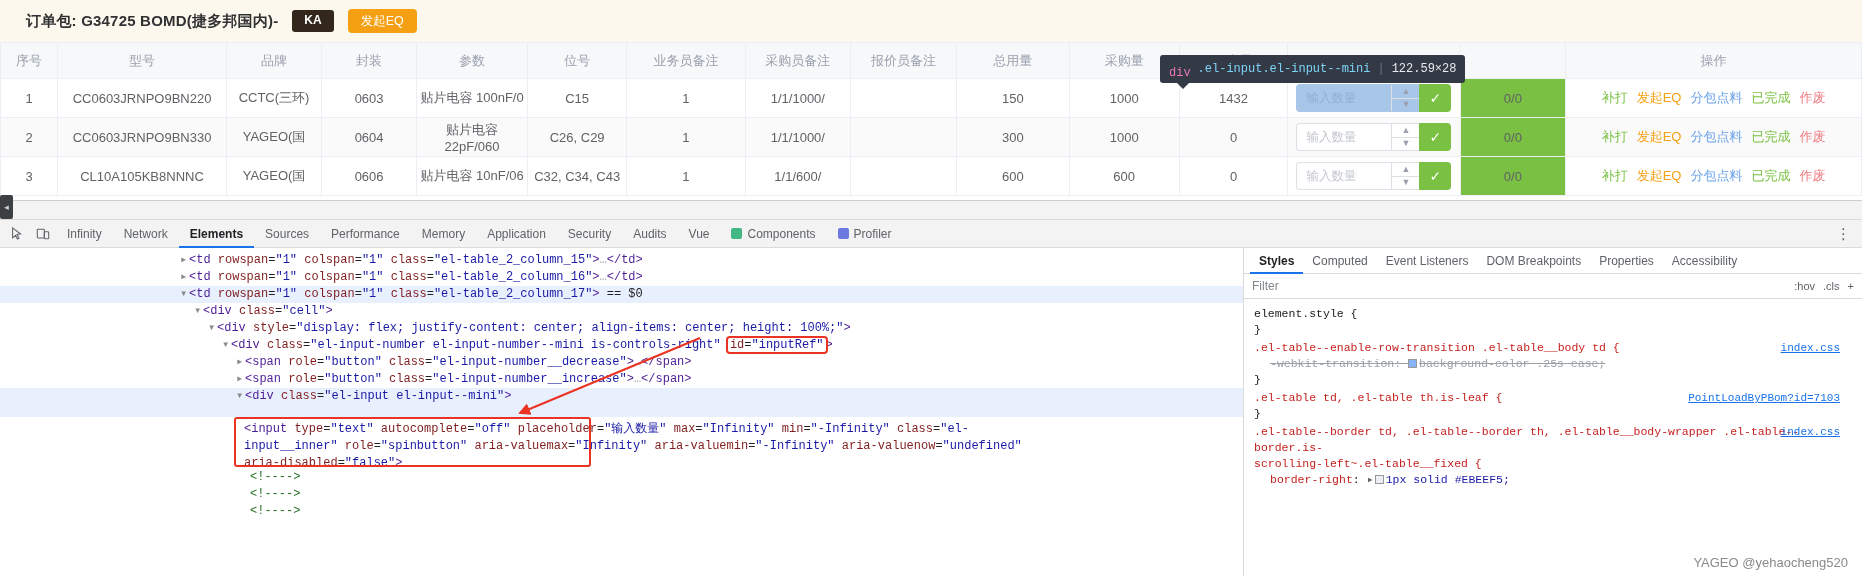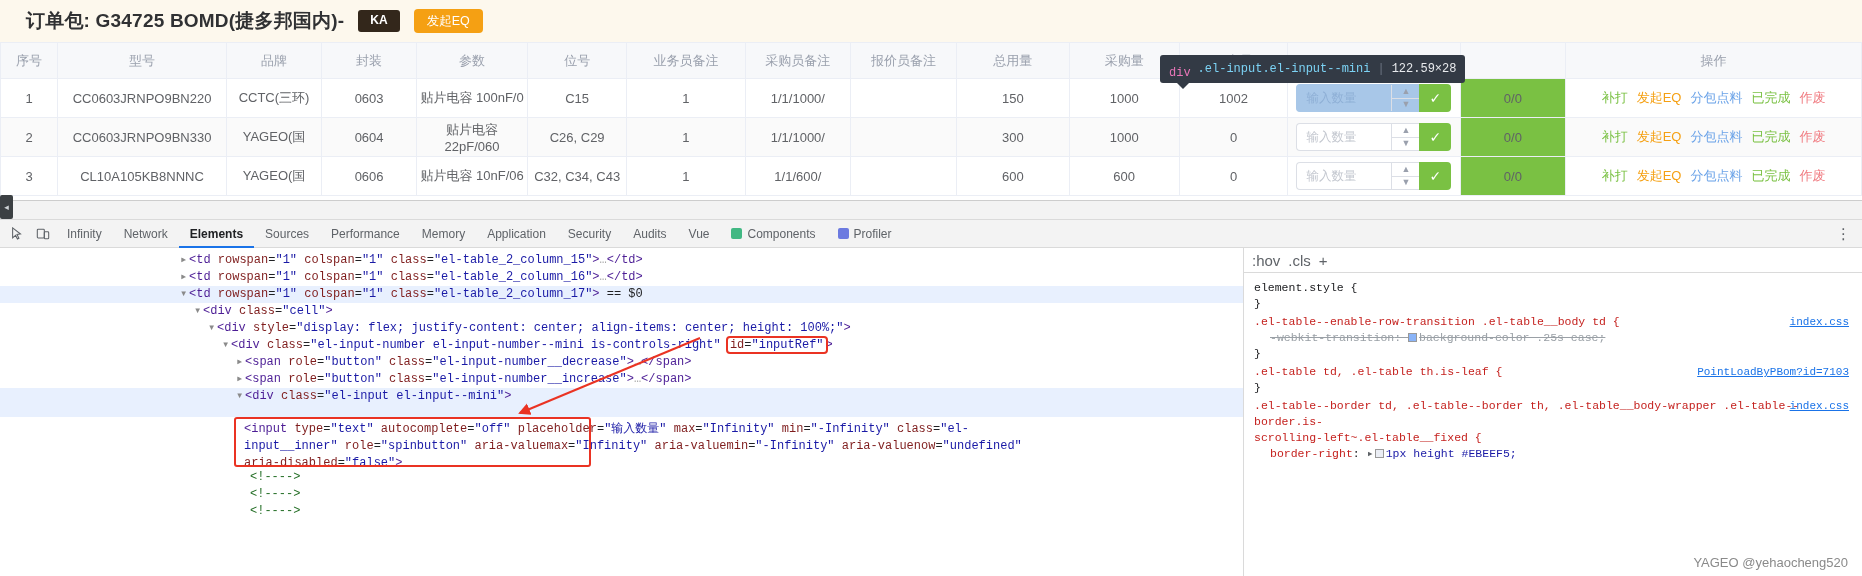--- a/index.html
+++ b/index.html
@@ -9,21 +9,21 @@
     font-family:"Liberation Sans","DejaVu Sans",sans-serif;
     background:#fff; overflow:hidden; position:relative;
   }
 
   
   .app { height:200px; background:#fff; position:relative; }
   .app-header {
     height:42px; background:#fdf8ed;
     display:flex; align-items:center; padding-left:26px; gap:14px;
   }
-  .app-title { font-size:19px; font-weight:bold; color:#303133; letter-spacing:.2px; }
+  .app-title { font-size:15px; font-weight:bold; color:#303133; letter-spacing:.2px; }
   .tag-ka {
     background:#33271b; color:#fff; font-size:12px; font-weight:bold;
     padding:4px 12px; border-radius:3px; line-height:1.1;
   }
   .btn-eq {
     background:#f5a013; color:#fff; font-size:12.5px;
     padding:5px 13px; border-radius:4px; line-height:1.15; border:none; cursor:pointer;
   }
 
   
@@ -148,32 +148,32 @@
     height:26px; border-bottom:1px solid #dadada; display:flex; align-items:center;
     padding-left:6px; gap:0; background:#fff;
   }
   .sp-tab { padding:0 9px; height:26px; line-height:26px; font-size:12px; color:#5f6368; cursor:pointer; white-space:nowrap;}
   .sp-tab.active { color:#202124; font-weight:bold; box-shadow: inset 0 -2px 0 #1a73e8; }
   .sp-filter {
     height:25px; border-bottom:1px solid #dadada; display:flex; align-items:center;
     padding:0 8px; gap:8px; font-size:12px; color:#80868b;
   }
   .sp-filter .fbox { flex:1; }
-  .sp-filter .chip { color:#5f6368; font-size:15px; white-space:nowrap;}
+  .sp-filter .chip { color:#5f6368; font-size:11px; white-space:nowrap;}
   .sp-rules {
     flex:1; overflow:hidden; padding:6px 0 0 0;
     font-family:"Liberation Mono","DejaVu Sans Mono",monospace; font-size:11.5px; color:#202124;
   }
   .rule { padding:1px 10px; position:relative; line-height:16px; }
   .sel-txt { color:#c5221f; }
   .sel-plain { color:#202124; }
   .prop { color:#c5221f; }
   .pval { color:#1a1aa6; }
   .strike { text-decoration:line-through; color:#9aa0a6; }
-  .srcfile { position:absolute; right:13px; top:1px; color:#1a73e8; font-size:11px; }
+  .srcfile { position:absolute; right:22px; top:1px; color:#1a73e8; font-size:11px; }
   .srcfile.u { text-decoration:underline; }
   .swatch { display:inline-block; width:9px; height:9px; border:1px solid #999; vertical-align:-1px; margin-right:2px;}
   .arr { color:#5f6368; display:inline-block; width:8px; }
 
   .watermark {
     position:absolute; right:14px; bottom:6px; color:#8a8a8a; font-size:13px;
     font-family:"Liberation Sans",sans-serif;
   }
 </style>
 </head>
@@ -231,21 +231,21 @@
         <td>CC0603JRNPO9BN220</td>
         <td>CCTC(三环)</td>
         <td>0603</td>
         <td>贴片电容 100nF/0</td>
         <td>C15</td>
         <td>1</td>
         <td>1/1/1000/</td>
         <td></td>
         <td>150</td>
         <td>1000</td>
-        <td class="cnt-green">1002</td>
+        <td class="cnt-green">1432</td>
         <td>
           <div class="numwrap">
             <div class="elinput hl">
               <input value="" placeholder="输入数量" style="">
               <div class="spin">
                 <span>▲</span>
                 <span>▼</span>
               </div>
             </div>
             <button class="okbtn">
@@ -454,22 +454,33 @@
         <defs>
           <marker id="ah" markerWidth="8" markerHeight="8" refX="5" refY="3" orient="auto">
             <path d="M0,0 L6,3 L0,6 z" fill="#ea3323"></path>
           </marker>
         </defs>
         <line x1="700" y1="90" x2="520" y2="165" stroke="#ea3323" stroke-width="2" marker-end="url(#ah)"></line>
       </svg>
     </div>
 
     <div class="styles-pane">
+      <div class="sp-tabs">
+        <div class="sp-tab active">Styles</div>
+        <div class="sp-tab">Computed</div>
+        <div class="sp-tab">Event Listeners</div>
+        <div class="sp-tab">DOM Breakpoints</div>
+        <div class="sp-tab">Properties</div>
+        <div class="sp-tab">Accessibility</div>
+      </div>
 
       <div class="sp-filter">
+        <div class="fbox">
+          <span>Filter</span>
+        </div>
         <span class="chip">:hov</span>
         <span class="chip">.cls</span>
         <span class="chip">+</span>
       </div>
 
       <div class="sp-rules">
 
         <div class="rule">
           <div class="sel-plain">element.style {</div>
           <div>}</div>
@@ -488,21 +499,21 @@
           <span class="srcfile u">PointLoadByPBom?id=7103</span>
           <div class="sel-txt">.el-table td, .el-table th.is-leaf {</div>
           <div>}</div>
         </div>
 
         <div class="rule">
           <span class="srcfile u">index.css</span>
           <div class="sel-txt">.el-table--border td, .el-table--border th, .el-table__body-wrapper .el-table--border.is-</div>
           <div class="sel-txt">scrolling-left~.el-table__fixed {</div>
           <div style="padding-left:16px">
-            <span class="prop">border-right</span><span>: </span><span class="arr">▸</span><span class="swatch" style="background:#EBEEF5"></span><span class="pval">1px height #EBEEF5;</span>
+            <span class="prop">border-right</span><span>: </span><span class="arr">▸</span><span class="swatch" style="background:#EBEEF5"></span><span class="pval">1px solid #EBEEF5;</span>
           </div>
         </div>
 
       </div>
     </div>
   </div>
 
   <div class="watermark">YAGEO @yehaocheng520</div>
 </div>
 

